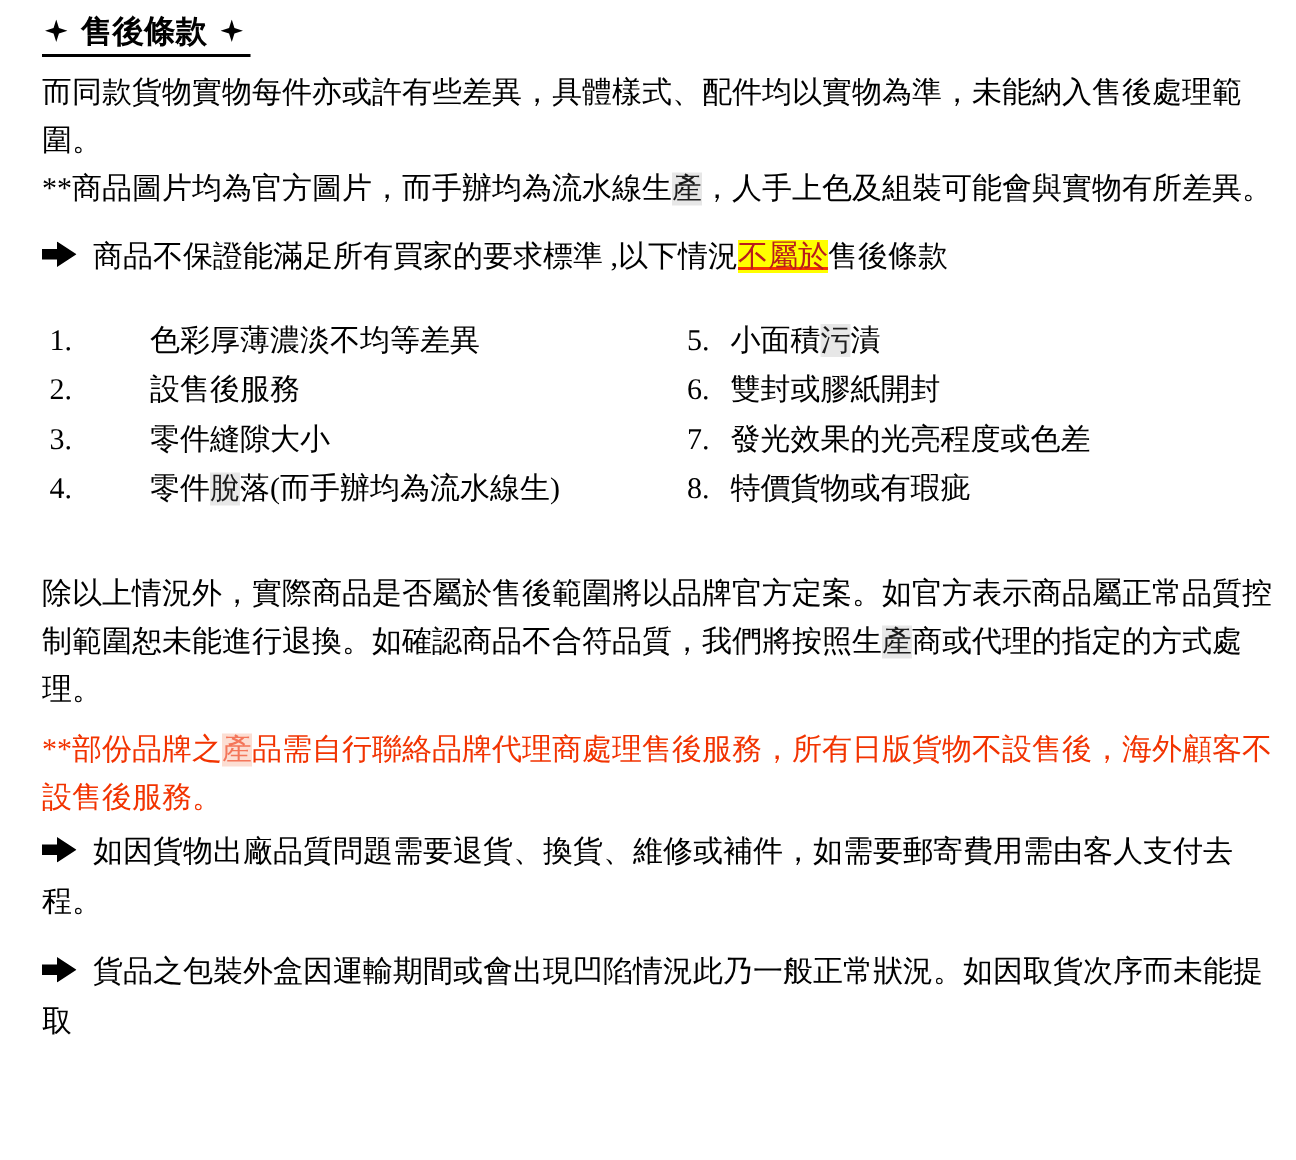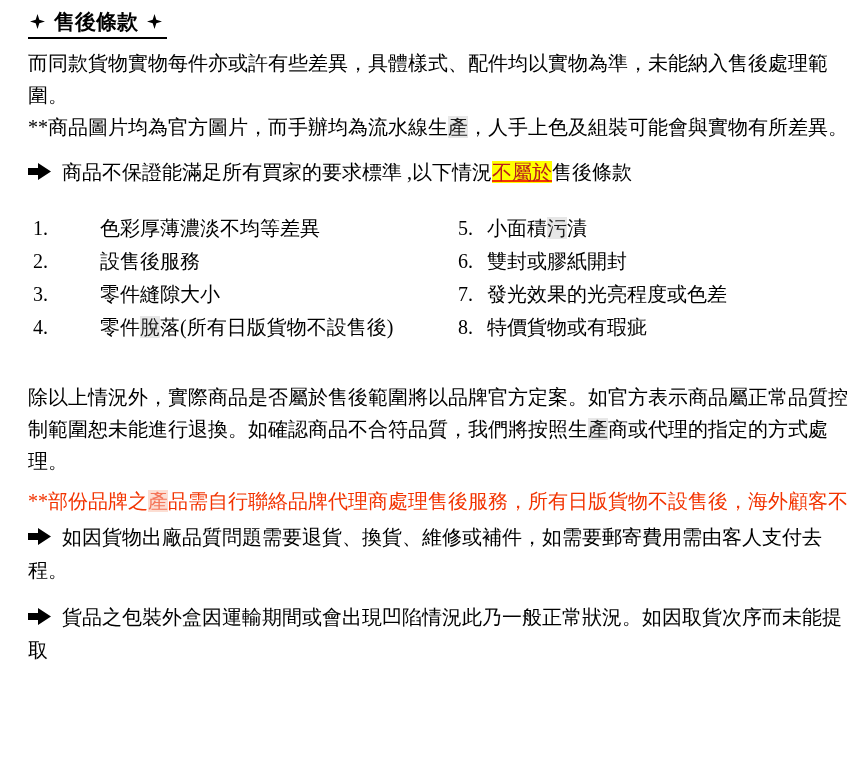--- a/index.html
+++ b/index.html
@@ -106,36 +106,37 @@
           <span><span>零件縫隙大小</span></span>
         </span>
       <span class="list-col-right">
           <span class="list-num-right">7.</span>
           <span><span>發光效果的光亮程度或色差</span></span>
         </span>
     </div>
     <div class="list-row">
       <span class="list-col-left">
           <span class="list-num-left">4.</span>
-          <span><span>零件</span><span class="seg-fb">脫</span><span>落(所有日版貨物不設售後)</span></span>
+          <span><span>零件</span><span class="seg-fb">脫</span><span>落(而手辦均為流水線生)</span></span>
         </span>
       <span class="list-col-right">
           <span class="list-num-right">8.</span>
           <span><span>特價貨物或有瑕疵</span></span>
         </span>
     </div>
   </div>
 
   <div class="para decision">
     <div><span>除以上情況外，實際商品是否屬於售後範圍將以品牌官方定案。如官方表示商品屬正常品質控</span></div>
     <div><span>制範圍恕未能進行退換。如確認商品不合符品質，我們將按照生</span><span class="seg-fb">產</span><span>商或代理的指定的方式處理。</span></div>
   </div>
 
   <div class="para brand">
     <div><span>**部份品牌之</span><span class="seg-fbr">產</span><span>品需自行聯絡品牌代理商處理售後服務，所有日版貨物不設售後，海外顧客不</span></div>
+    <div><span>設售後服務。</span></div>
   </div>
 
   <div class="para shipping">
     <span class="arrow-icon">
       <svg width="23" height="17" viewBox="0 0 23 17">
           <path d="M0 5 h10 v-5 l13 8.5 -13 8.5 v-5 h-10 z" fill="#000"></path>
         </svg>
     </span><span><span>如因貨物出廠品質問題需要退貨、換貨、維修或補件，如需要郵寄費用需由客人支付去程。</span></span>
   </div>
 

